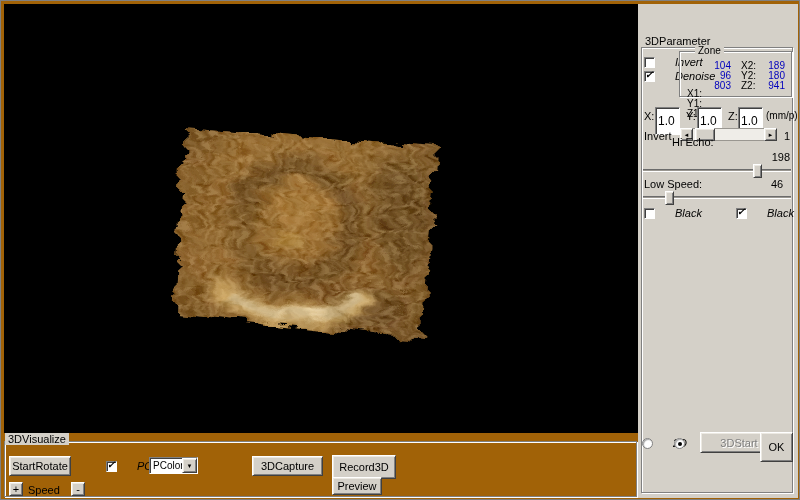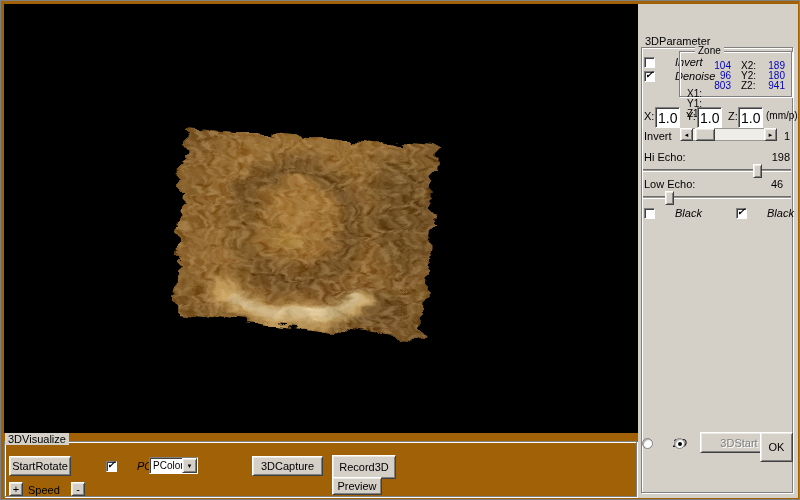--- a/index.html
+++ b/index.html
@@ -16,22 +16,22 @@
     background:#d4d0c8; border:1px solid;
     border-color:#ffffff #404040 #404040 #ffffff;
     box-shadow: inset 1px 1px 0 #ece9e2, inset -1px -1px 0 #808080;
   }
   .btn {
     position:absolute; display:flex; align-items:center; justify-content:center;
     font-size:11px; cursor:default; user-select:none;
   }
   .btn.disabled { color:#808080; text-shadow:1px 1px 0 #ffffff; }
   .field {
-    position:absolute; height:21px; font-family:"Liberation Sans",sans-serif;
-    font-size:14px; padding:0 2px; outline:none;
+    position:absolute; height:28px; font-family:"Liberation Sans",sans-serif;
+    font-size:12px; padding:0 2px; outline:none;
     background:#fff; border:1px solid; border-color:#808080 #fff #fff #808080;
     box-shadow: inset 1px 1px 0 #404040;
   }
   .groupbox {
     position:absolute; border:1px solid #808080;
     box-shadow: inset 1px 1px 0 #ffffff, 1px 1px 0 #ffffff;
   }
   .legend { position:absolute; background:#d4d0c8; padding:0 3px; z-index:2; white-space:nowrap; }
   .lbl { white-space:nowrap; }
 
@@ -213,28 +213,28 @@
     <span class="lbl unit-lbl" style="position:absolute; left:128px; top:106px;">(mm/p)</span>
 
     <span class="lbl" style="position:absolute; left:6px; top:126px;">Invert</span>
     <div class="scrollbar" style="left:42px; top:124px; width:97px;">
       <span class="raised sb-btn sb-left">◄</span>
       <span class="raised sb-thumb"></span>
       <span class="raised sb-btn sb-right">►</span>
     </div>
     <span class="lbl" style="position:absolute; left:146px; top:126px;">1</span>
 
-    <span class="lbl" style="position:absolute; left:6px; top:147px;">Hi Echo:</span>
+    <span class="lbl" style="position:absolute; left:6px; top:132px;padding-left:28px;">Hi Echo:</span>
     <span class="lbl" style="position:absolute; left:126px; top:147px; width:26px; text-align:right;">198</span>
     <div class="slider" style="left:5px; top:160px; width:148px;">
       <div class="track"></div>
       <div class="thumb" style="left: calc(77.6471% - 5px);"></div>
     </div>
 
-    <span class="lbl" style="position:absolute; left:6px; top:174px;">Low Echo:</span>
+    <span class="lbl" style="position:absolute; left:6px; top:174px;">Low Speed:</span>
     <span class="lbl" style="position:absolute; left:126px; top:174px; width:26px; text-align:center;">46</span>
     <div class="slider" style="left:5px; top:187px; width:148px;">
       <div class="track"></div>
       <div class="thumb" style="left: calc(18.0392% - 5px);"></div>
     </div>
 
     <div class="checkrow" style="left:6px; top:203px;">
       <span class="checkbox"></span>
       <span class="lbl">Black</span>
     </div>

